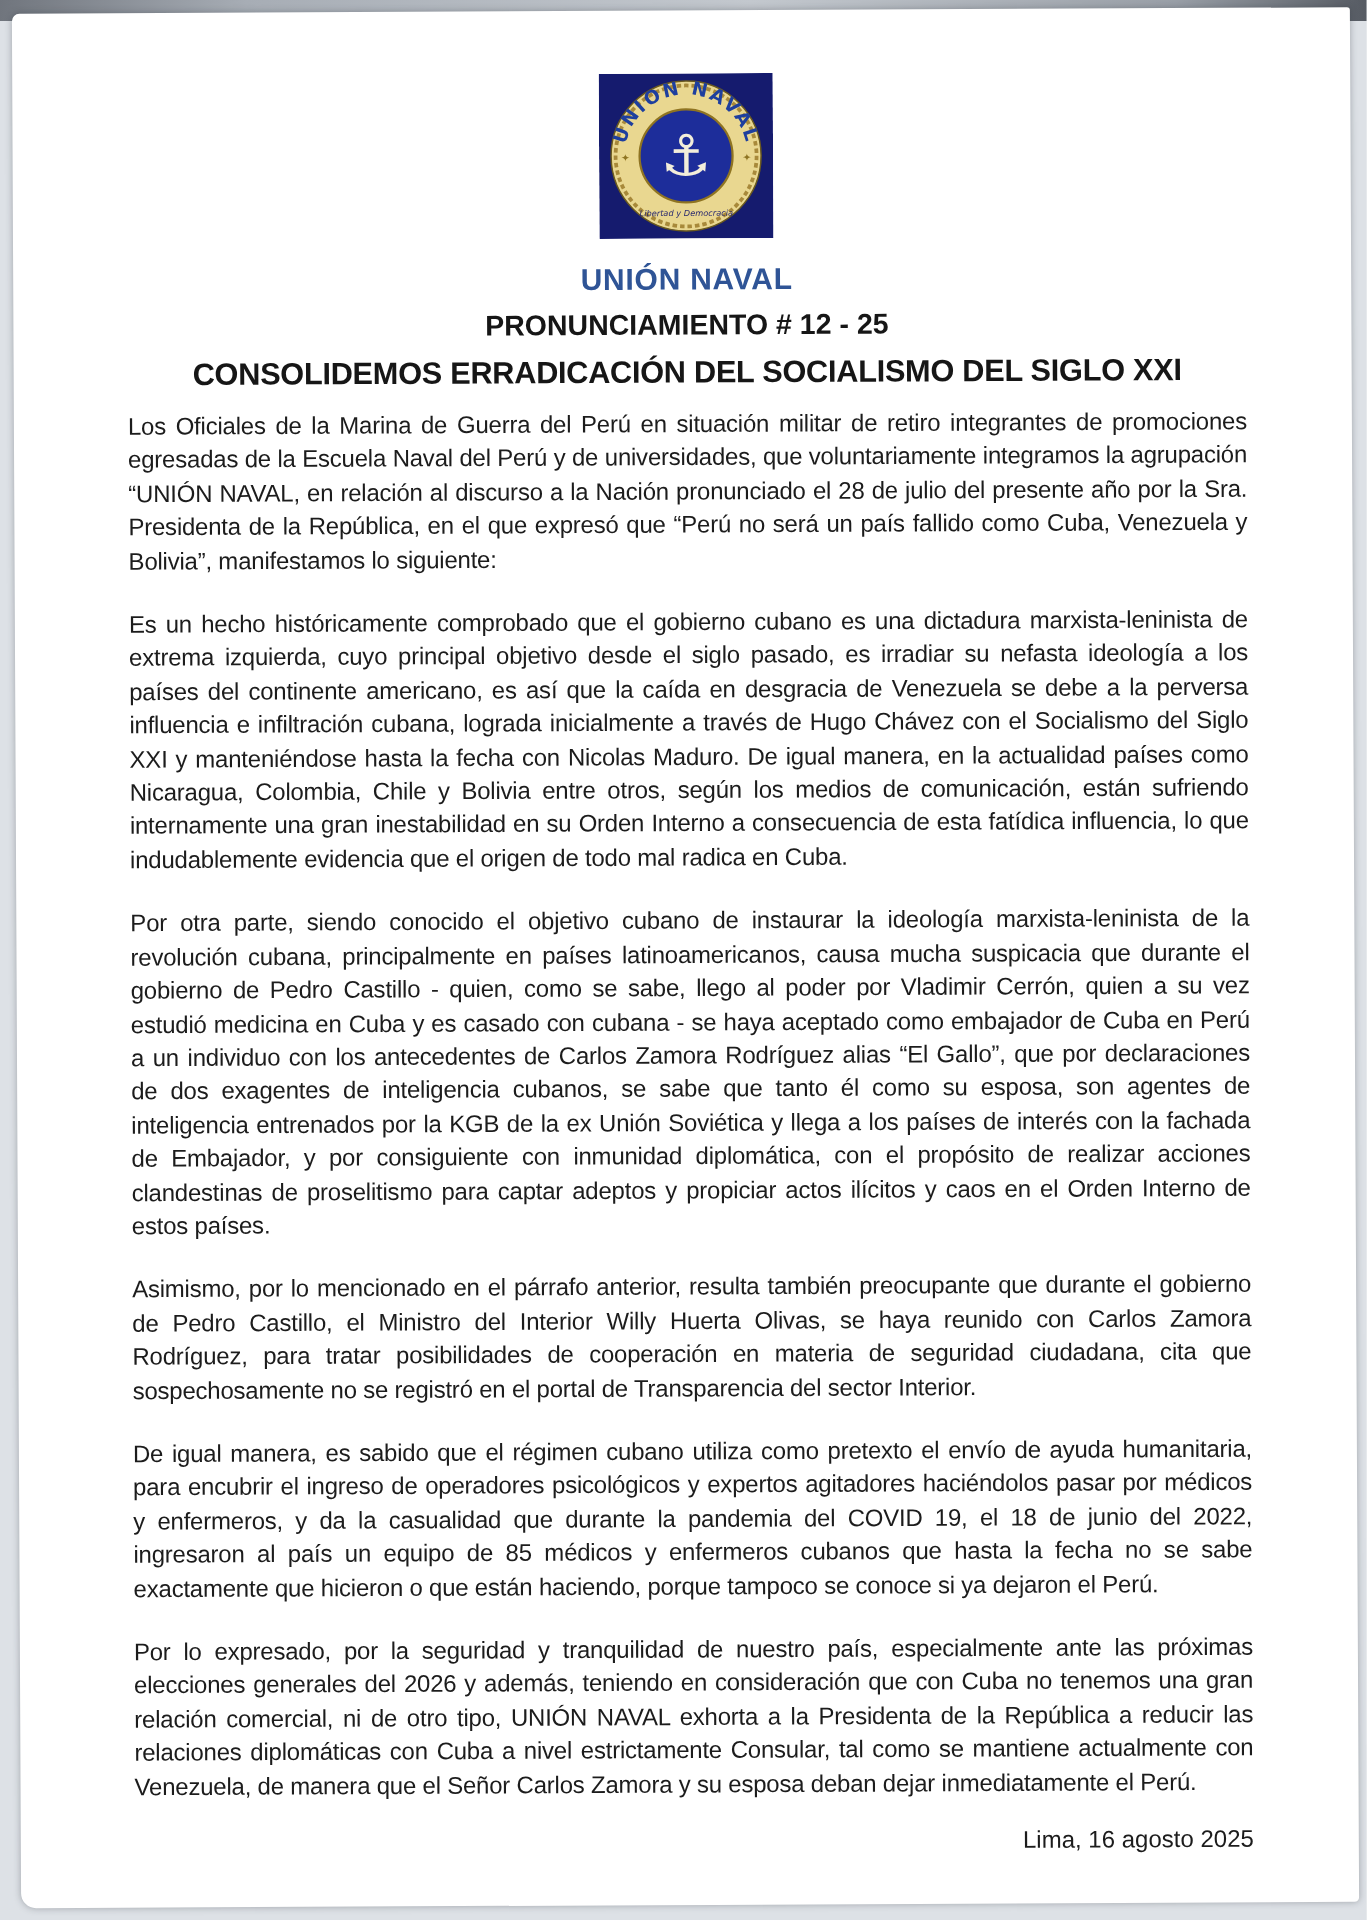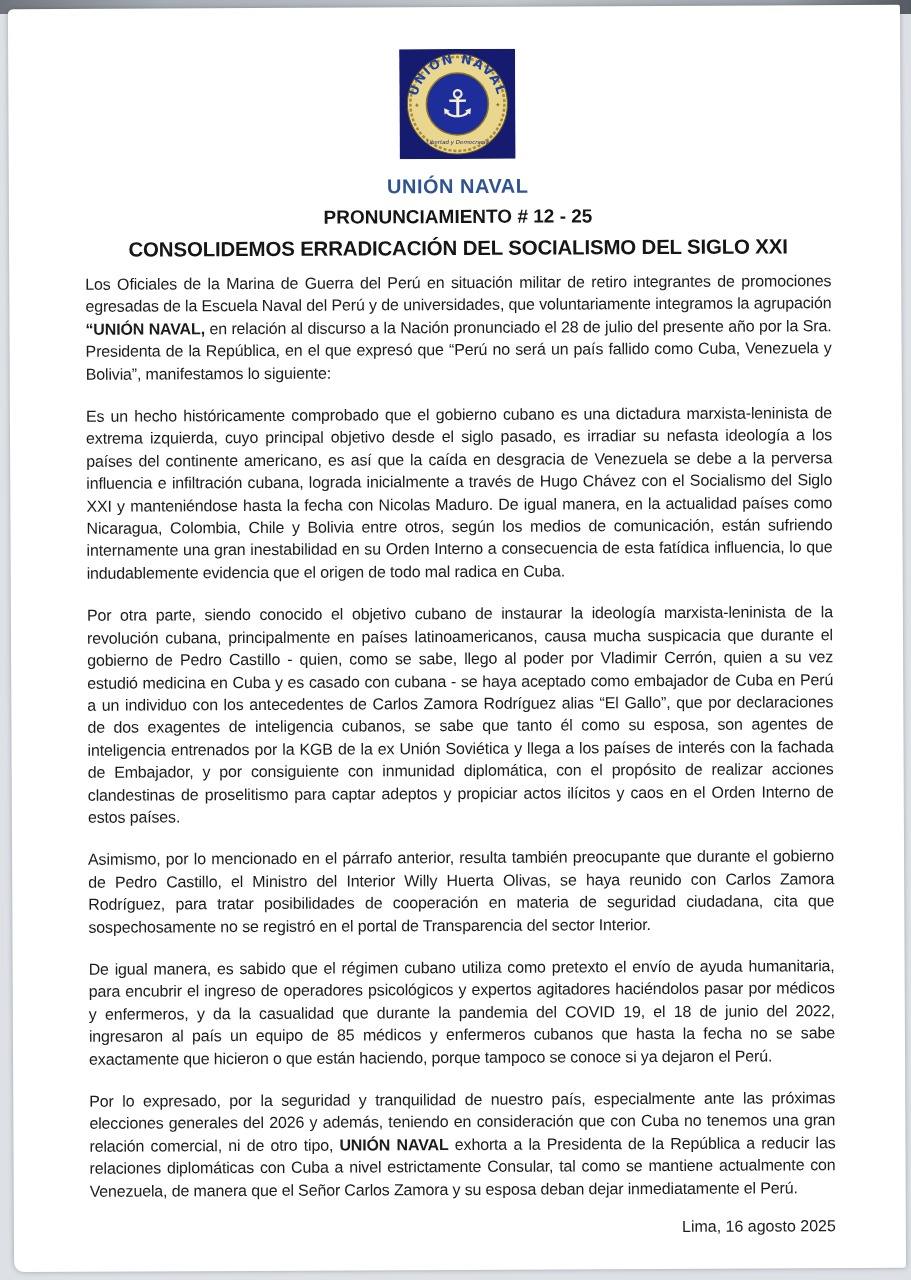--- a/index.html
+++ b/index.html
@@ -64,21 +64,21 @@
     color: #161616;
   }
   p.para {
     margin: 0 0 20px;
     text-align: justify;
     font-size: 16px;
     line-height: 22.4px;
     letter-spacing: -0.15px;
     color: #1c1c1c;
   }
-  p.para b { font-weight: bold; }
+  p.para b { font-weight: normal; }
   p.dateline {
     margin: -4px 0 0;
     text-align: right;
     font-size: 16px;
     line-height: 22px;
     color: #1c1c1c;
   }
 </style>
 </head>
 <body>

